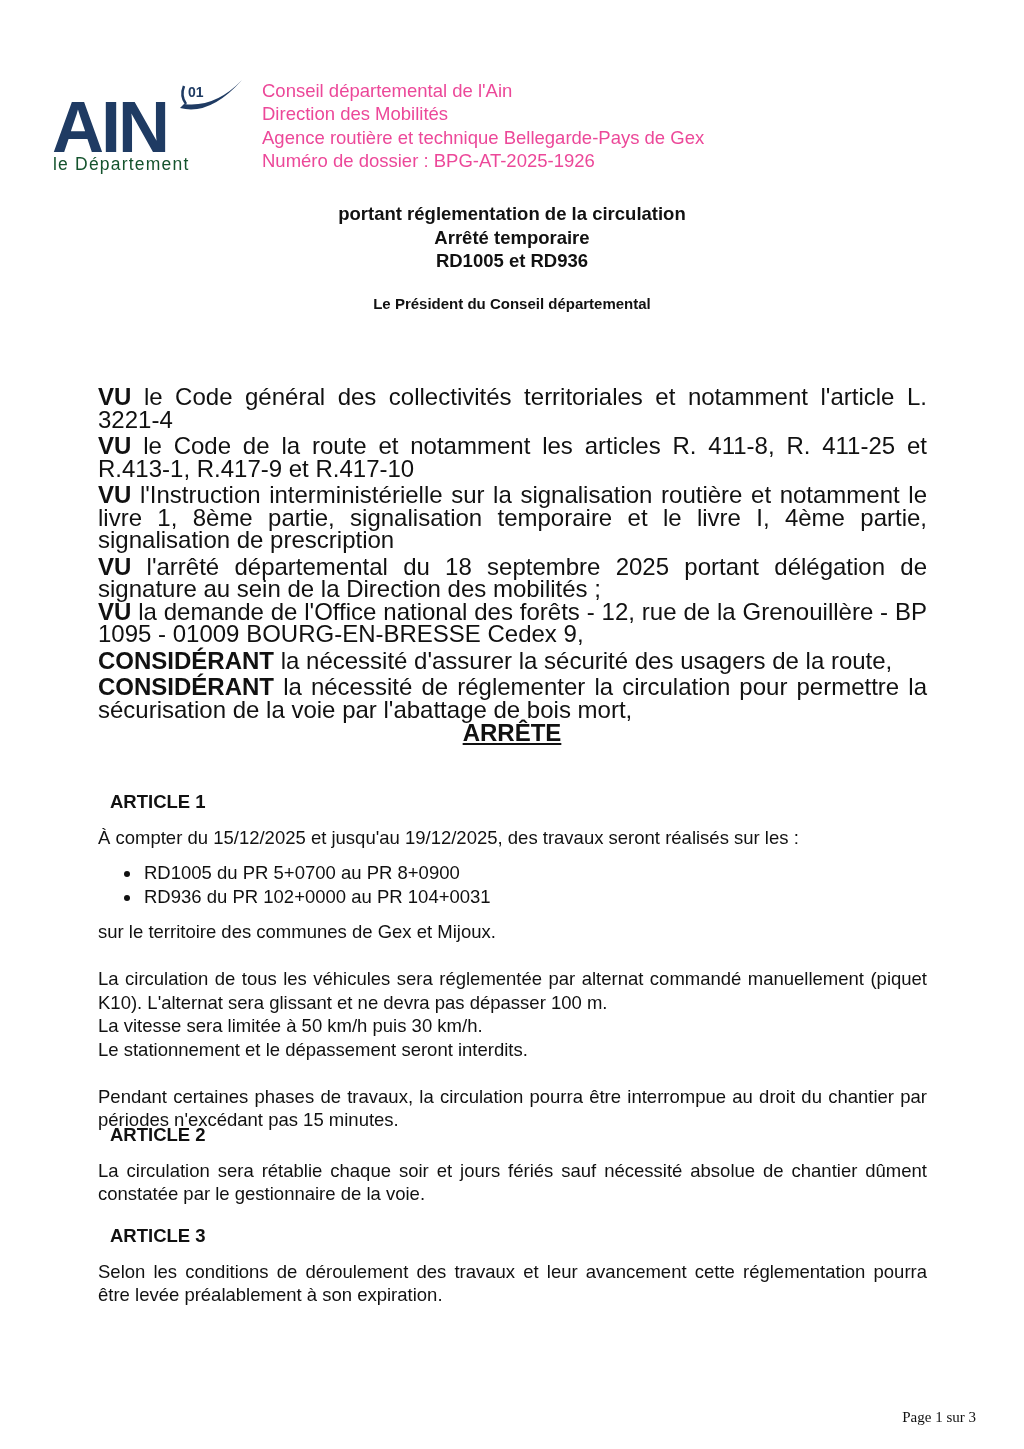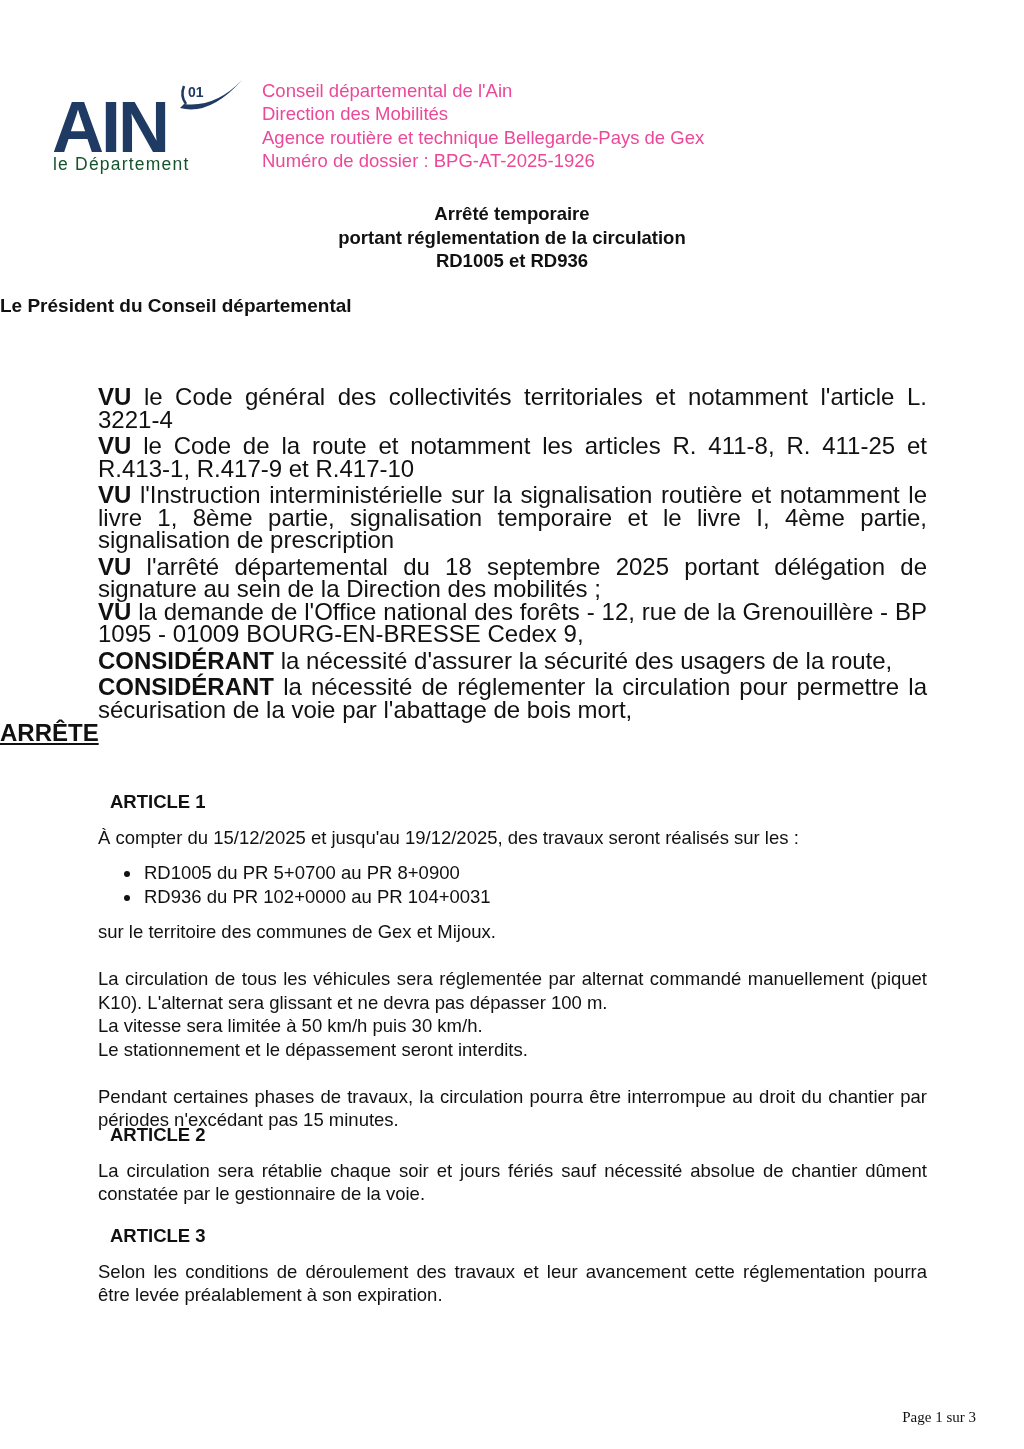--- a/index.html
+++ b/index.html
@@ -5,26 +5,26 @@
   html, body { margin:0; padding:0; background:#ffffff; }
   body { width:1024px; height:1449px; position:relative; overflow:hidden; color:#111; font-family:"Liberation Sans", sans-serif; }
   .logo { position:absolute; left:52px; top:78px; width:190px; height:100px; }
   .logo-ain { position:absolute; left:0; top:6px; font-family:"Liberation Sans", sans-serif; font-weight:bold; font-size:72px; line-height:86px; color:#1f3b63; letter-spacing:-3px; }
   .logo-sub { position:absolute; left:1px; top:76px; font-size:17.5px; color:#14532d; letter-spacing:1.2px; white-space:nowrap; }
   .logo-01 { position:absolute; left:136px; top:6px; font-size:14px; font-weight:bold; color:#1f3b63; }
   .logo-swoosh { position:absolute; left:118px; top:0; }
   .org { position:absolute; left:262px; top:79px; font-size:18.5px; line-height:23.3px; color:#ec4899; }
   .org div { white-space:nowrap; }
   .titles { position:absolute; left:0; width:1024px; top:202px; text-align:center; font-weight:bold; font-size:18.5px; line-height:23.5px; }
-  .president { position:absolute; left:0; width:1024px; top:295px; font-weight:bold; font-size:19px; }
+  .president { position:absolute; left:0; width:1024px; top:295px; text-align:center; font-weight:bold; font-size:15px; }
   .body { position:absolute; left:98px; width:829px; top:386px; font-size:24px; line-height:22.5px; }
   .para { text-align:justify; margin:0 0 4px 0; }
   .para b { font-weight:bold; }
   .tight { margin-bottom:0; }
-  .arrete { position:absolute; left:0; width:1024px; top:719px; font-weight:bold; font-size:24px; text-decoration:underline; }
+  .arrete { position:absolute; left:0; width:1024px; top:719px; text-align:center; font-weight:bold; font-size:24px; text-decoration:underline; }
   .art { position:absolute; left:98px; width:829px; font-size:18.5px; line-height:23.5px; }
   .art h3 { margin:12px; font-size:18.5px; font-weight:bold; }
   .art p { margin:0; text-align:justify; }
   .art ul { margin:12px; padding-left:32px; }
   .art li { list-style:disc; padding-left:2px; }
   .gap { height:23.5px; }
   .footer { position:absolute; right:48px; top:1409px; font-family:"Liberation Serif", serif; font-size:15px; color:#111; }
 </style>
 </head>
 <body>
@@ -40,22 +40,22 @@
 </div>
 
 <div class="org">
   <div>Conseil départemental de l'Ain</div>
   <div>Direction des Mobilités</div>
   <div>Agence routière et technique Bellegarde-Pays de Gex</div>
   <div>Numéro de dossier : BPG-AT-2025-1926</div>
 </div>
 
 <div class="titles">
+  <div>portant réglementation de la circulation</div>
   <div>Arrêté temporaire</div>
-  <div>portant réglementation de la circulation</div>
   <div>RD1005 et RD936</div>
 </div>
 <div class="president">Le Président du Conseil départemental</div>
 
 <div class="body">
   <p class="para"><b>VU</b><span> le Code général des collectivités territoriales et notamment l'article L. 3221-4</span></p>
   <p class="para"><b>VU</b><span> le Code de la route et notamment les articles R. 411-8, R. 411-25 et R.413-1, R.417-9 et R.417-10</span></p>
   <p class="para"><b>VU</b><span> l'Instruction interministérielle sur la signalisation routière et notamment le livre 1, 8ème partie, signalisation temporaire et le livre I, 4ème partie, signalisation de prescription</span></p>
   <p class="para tight"><b>VU</b><span> l'arrêté départemental du 18 septembre 2025 portant délégation de signature au sein de la Direction des mobilités ;</span></p>
   <p class="para"><b>VU</b><span> la demande de l'Office national des forêts - 12, rue de la Grenouillère - BP 1095 - 01009 BOURG-EN-BRESSE Cedex 9,</span></p>

